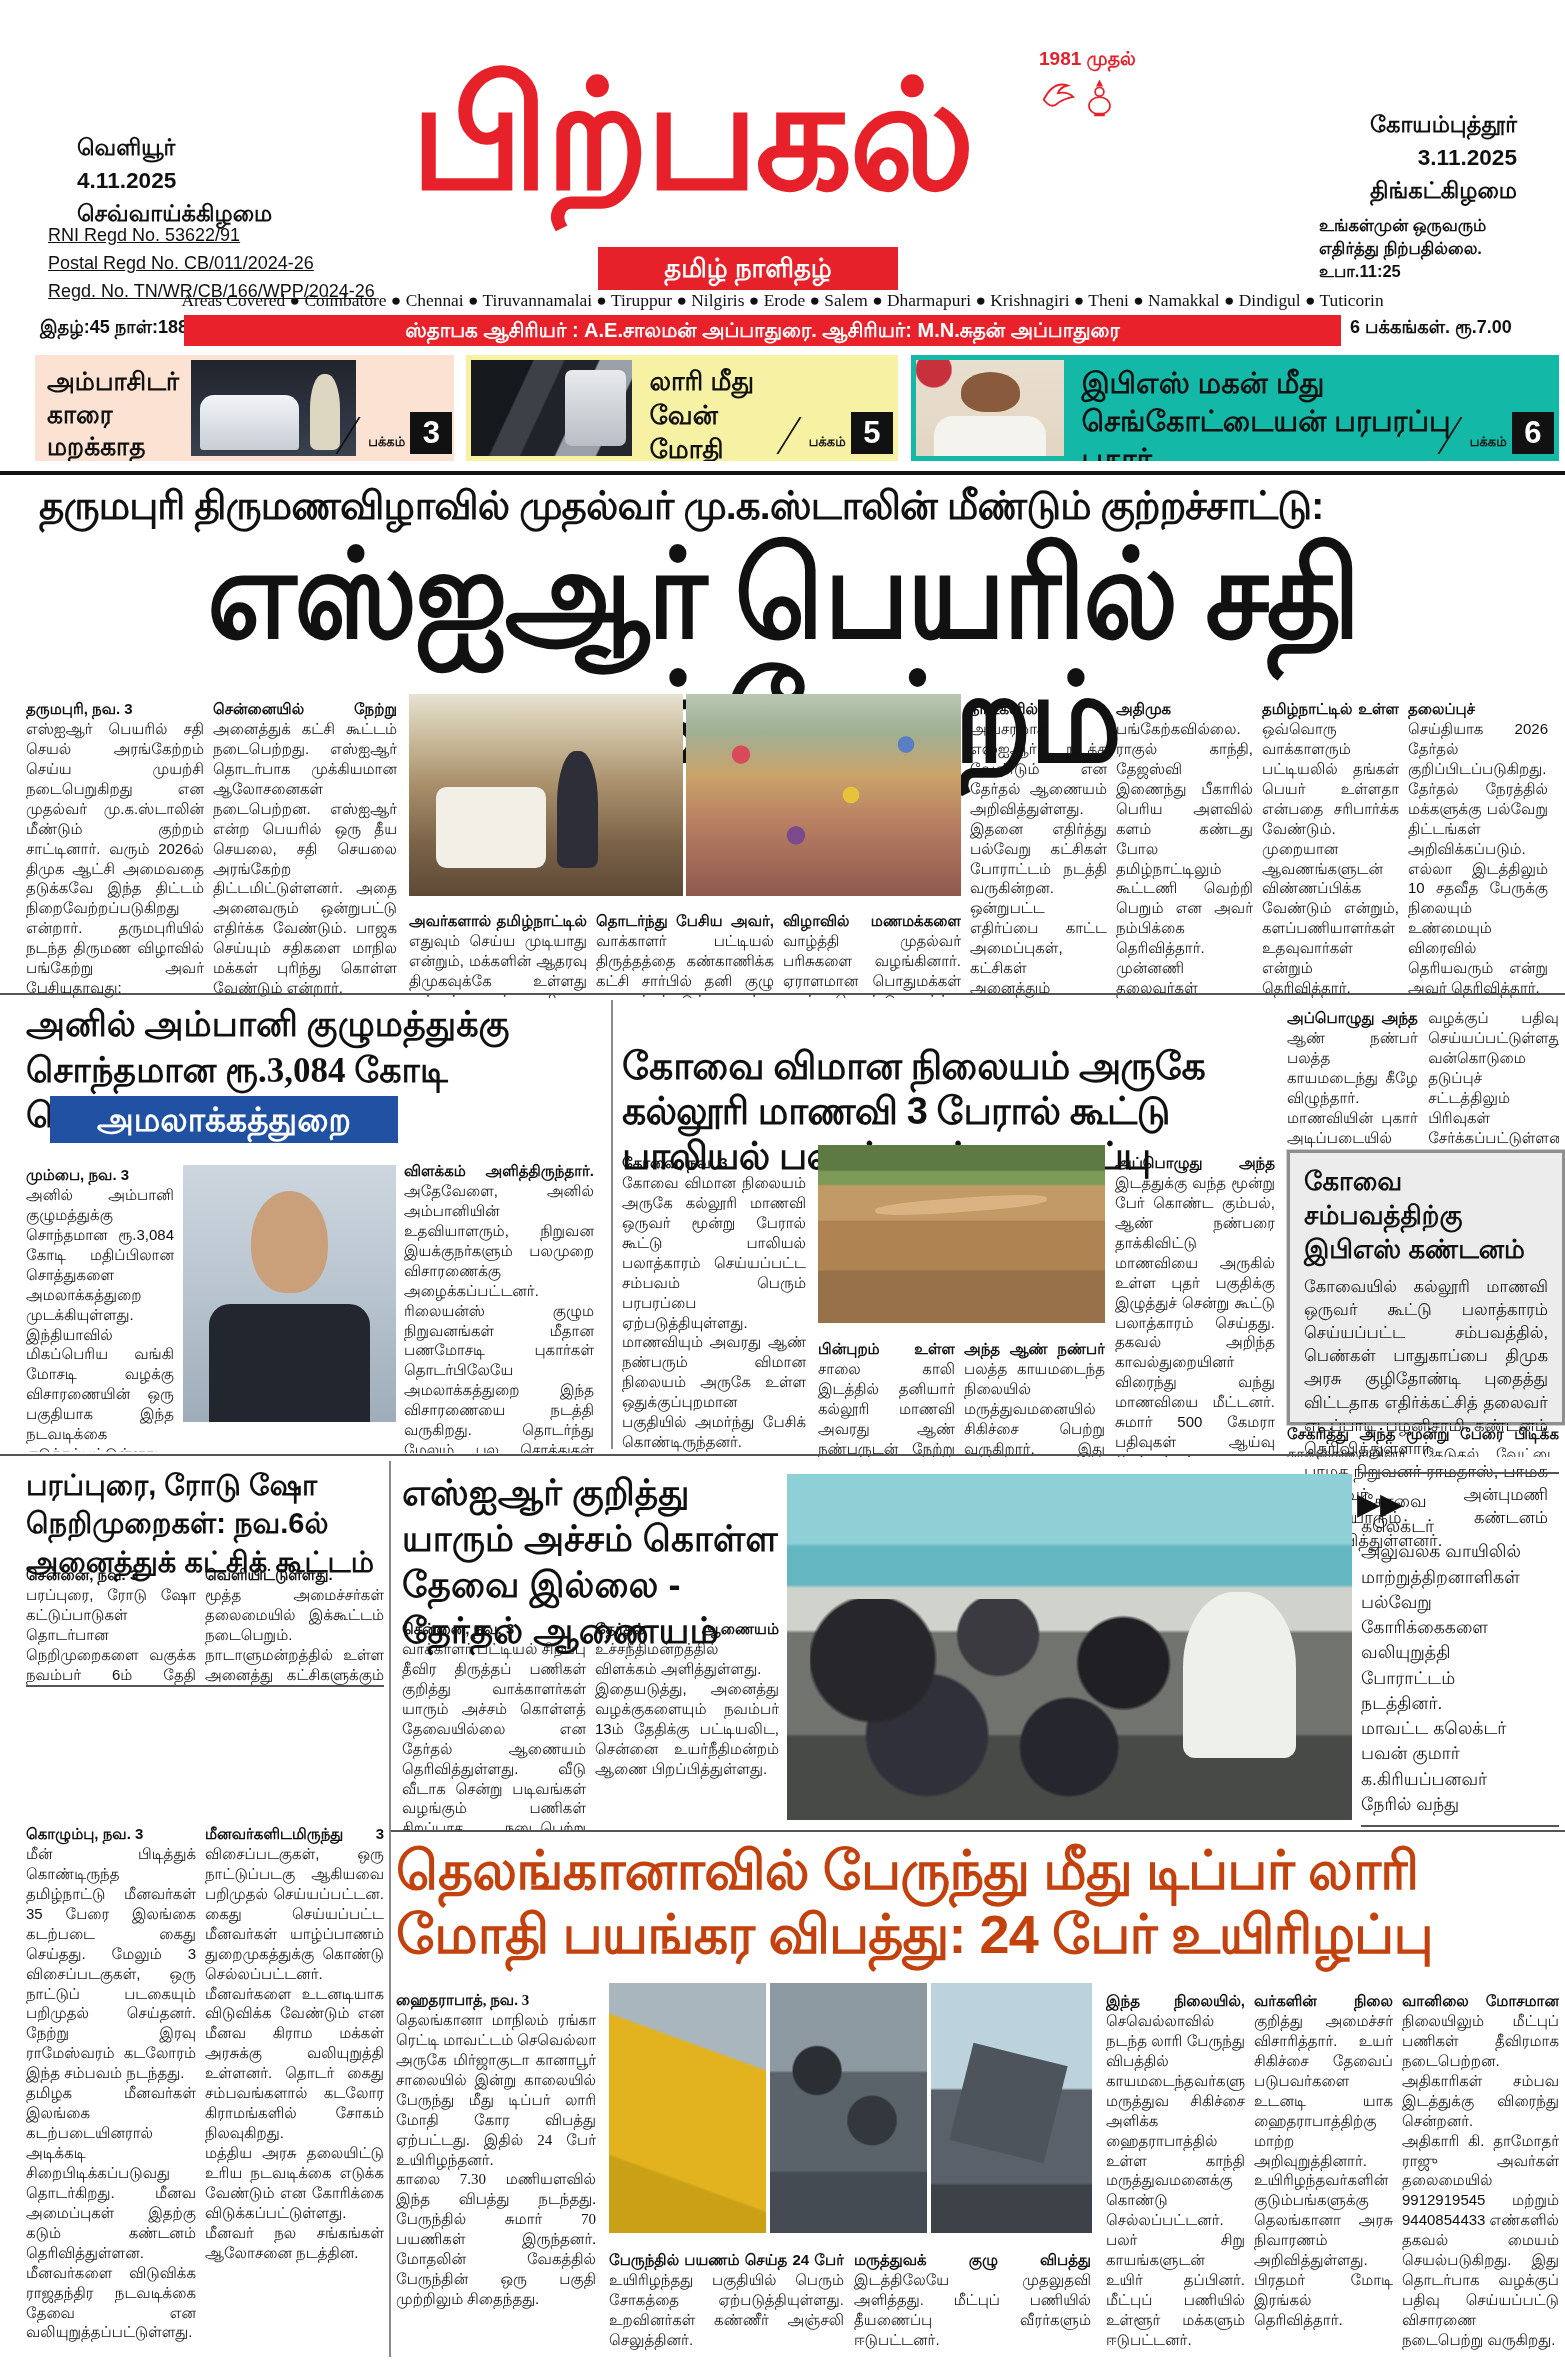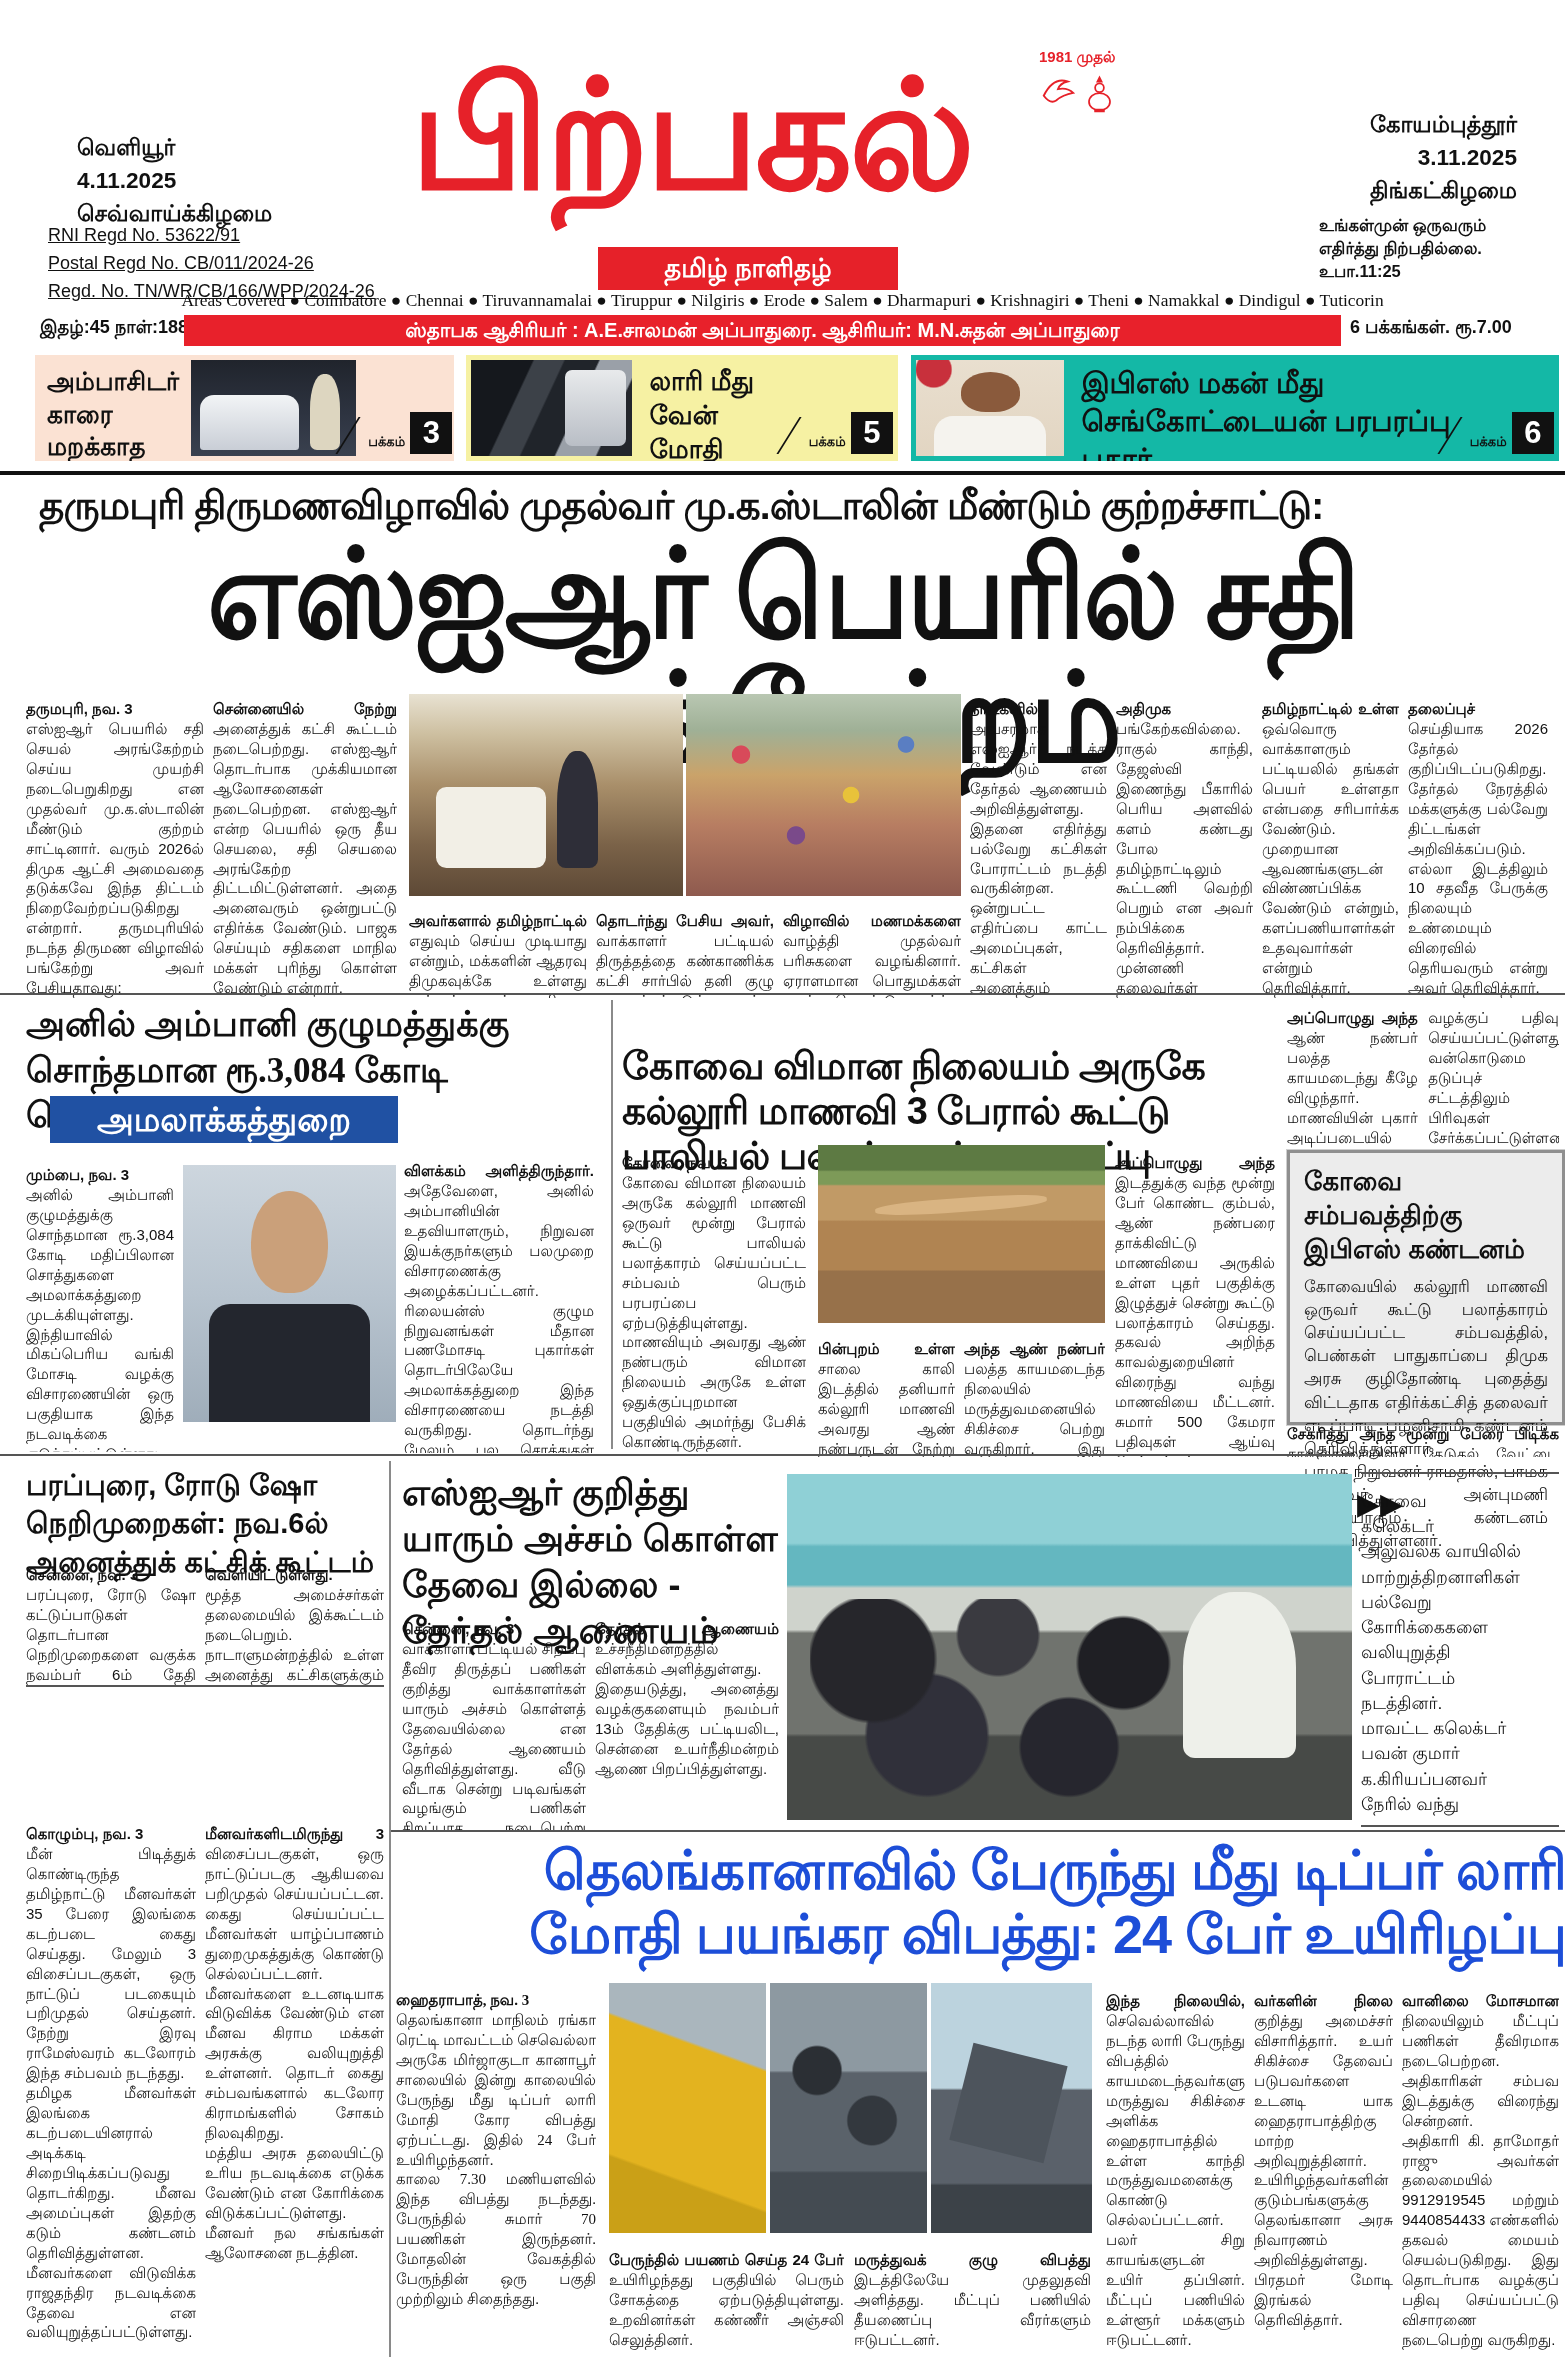--- a/index.html
+++ b/index.html
@@ -6,21 +6,21 @@
   .page{position:relative;width:1565px;height:2366px;background:#fff;overflow:hidden;
         font-family:"Liberation Sans",sans-serif;color:#111;}
   .abs{position:absolute;}
   
   .ed{font-size:22.6px;font-weight:bold;line-height:1.45;}
   .ed.right{text-align:right;}
   .regs{font-family:Liberation Sans, sans-serif;font-size:18px;line-height:1.55;text-decoration:underline;}
   .verse{font-size:16.5px;font-weight:bold;line-height:1.4;}
   .logo-title{font-weight:900;color:#e62129;font-size:152px;line-height:0.95;text-align:center;
               letter-spacing:-3.5px;}
-  .since{color:#e62129;font-weight:bold;font-size:15px;}
+  .since{color:#e62129;font-weight:bold;font-size:19px;}
   .logo-subbox{background:#e62129;color:#fff;font-weight:bold;font-size:26px;text-align:center;
                line-height:43px;}
   .areas{font-family:"Liberation Serif",serif;font-size:17.4px;text-align:center;width:100%;}
   .issue,.pagesprice{font-size:18px;font-weight:bold;}
   .redbar{background:#e8212b;color:#fff;font-weight:bold;font-size:20px;text-align:center;line-height:31px;}
   
   .teaser{display:flex;align-items:stretch;overflow:hidden;}
   .t-head{font-weight:800;line-height:1.3;padding:10.4px 7px 7px 12px;flex:1;}
   .t-photo{position:relative;flex:none;margin:5.2px;overflow:hidden;}
   .badgecol{position:relative;flex:none;width:103px;}
@@ -40,21 +40,21 @@
   .col{font-size:15px;line-height:1.33;text-align:justify;overflow:hidden;white-space:pre-line;margin-top:8px;}
   .col::first-line{font-weight:bold;}
   
   .h-serif{font-family:"Liberation Serif",serif;font-weight:bold;font-size:35px;line-height:1.3;}
   .bluebanner{background:#2051a3;color:#fff;font-size:33px;font-weight:bold;text-align:center;line-height:47px;}
   .redkick{color:#d01f26;font-size:35px;font-weight:800;}
   .h-black{font-weight:900;font-size:38px;line-height:1.18;letter-spacing:-0.9px;}
   .h-mid{font-weight:800;font-size:29px;line-height:1.32;}
   .h-mid2{font-weight:800;font-size:32px;line-height:1.3;}
   .h-ec{font-weight:900;font-size:36px;line-height:1.28;}
-  .brownhead{color:#1d4ed8;font-weight:900;font-size:54px;line-height:1.18;letter-spacing:-0.9px;text-align:right;}
+  .brownhead{color:#c2410c;font-weight:900;font-size:54px;line-height:1.18;letter-spacing:-0.9px;}
   .graybox{background:#ececec;border:3.5px solid #8f8f8f;outline:0.9px solid #cfcfcf;padding:12px 14px;}
   .graybox .gb-title{font-weight:900;font-size:26px;line-height:1.3;margin-bottom:8.7px;}
   .gb-body{font-size:16.5px;line-height:1.4;text-align:justify;white-space:pre-line;}
   .caption{font-size:17.4px;line-height:1.45;white-space:pre-line;}
   
   .photo{position:absolute;overflow:hidden;}
   .photo::before,.photo::after{content:"";position:absolute;}
   .photo-car{background:linear-gradient(180deg,#20242c 0%,#2d3340 55%,#3a414f 100%);}
   .photo-car::before{left:5%;bottom:6%;width:60%;height:58%;background:linear-gradient(180deg,#f2f4f6,#c9ced6);
                      border-radius:14px 14px 3.5px 3.5px;}

